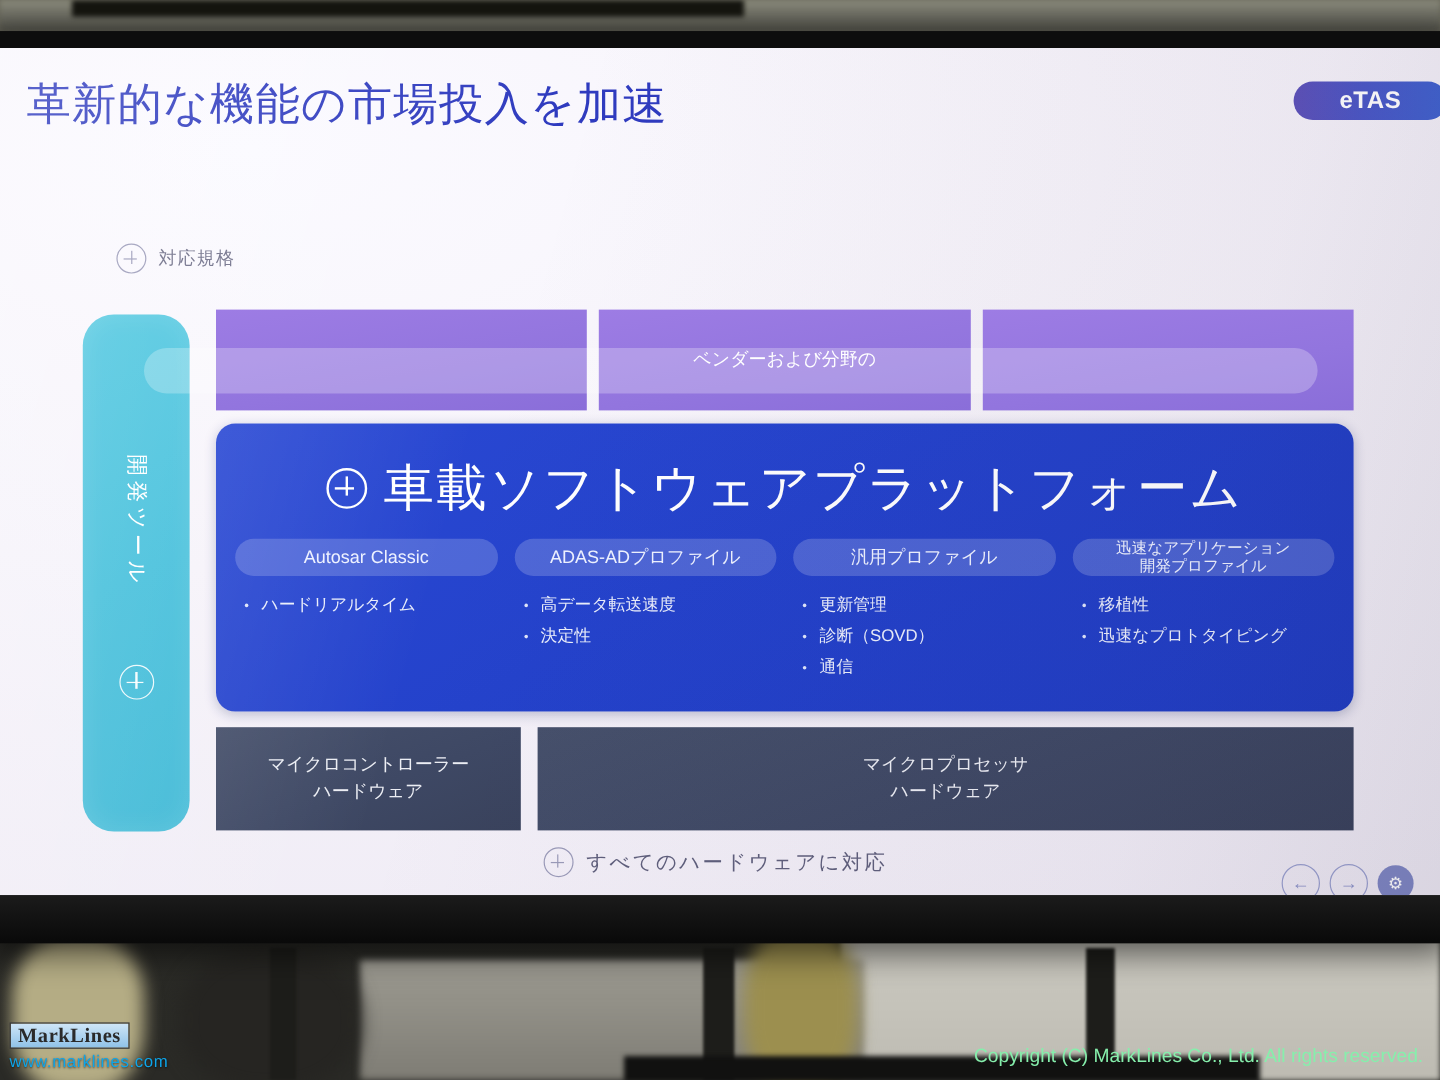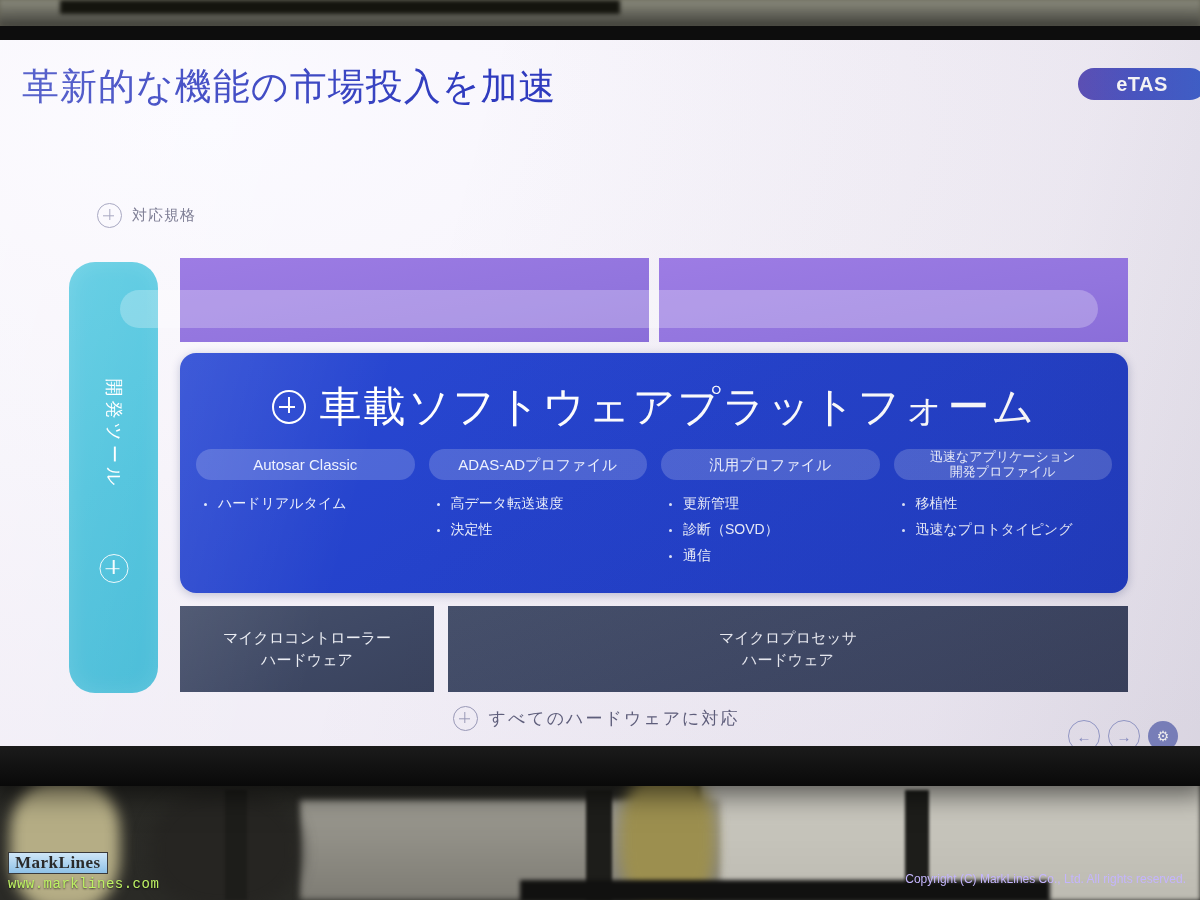--- a/index.html
+++ b/index.html
@@ -122,23 +122,23 @@
   .navicons{position:absolute;right:22px;top:680px;display:flex;align-items:center;gap:8px;}
   .navbtn{width:30px;height:30px;border-radius:50%;border:1.4px solid #9aa0cf;
     display:flex;align-items:center;justify-content:center;color:#8b92c8;font-size:15px;}
   .navbtn.solid{border:none;background:#7f87c4;color:#fff;font-size:14px;}
 
   
   .marklines{position:absolute;left:8px;top:852px;}
   .ml-logo{display:inline-block;padding:1px 6px;background:linear-gradient(180deg,#cfe6f7,#8fc2e8);
     border:1px solid #3a3a3a;color:#2a2a2a;font-family:"Liberation Serif","DejaVu Serif",serif;
     font-size:17px;font-weight:bold;letter-spacing:.5px;line-height:1.05;}
-  .ml-url{display:block;margin-top:2px;color:#bef264;font-family:Liberation Mono, monospace;
+  .ml-url{display:block;margin-top:2px;color:#0ea5e9;font-family:Liberation Sans, sans-serif;
     font-size:14px;letter-spacing:.5px;text-shadow:0 1px 2px rgba(0,0,0,.7);text-align:right;}
-  .copyright{position:absolute;right:14px;top:872px;color:#c4b5fd;font-size:12px;}
+  .copyright{position:absolute;right:14px;top:872px;color:#86efac;font-size:16px;}
 </style>
 </head>
 <body>
 
 <div class="photo-bg">
   <div class="ceiling"></div>
   <div class="ceiling-strip"></div>
   <div class="room-wall"></div>
   <div class="room-floor"></div>
   <div class="person-a"></div>
@@ -167,20 +167,21 @@
         <span class="lbl">対応規格</span>
       </div>
 
       <div class="devtools-bar">
         <div class="devtools-label">開発ツール</div>
         <div class="devtools-plus"></div>
       </div>
 
       <div class="purple-row">
         <div class="pbar"></div>
+        <div class="pbar">ベンダーおよび分野の</div>
         <div class="pbar"></div>
       </div>
       <div class="pband"></div>
 
       <div class="platform">
         <div class="platform-title">
           <span class="plus-white"></span>
           <span>車載ソフトウェアプラットフォーム</span>
         </div>
 

